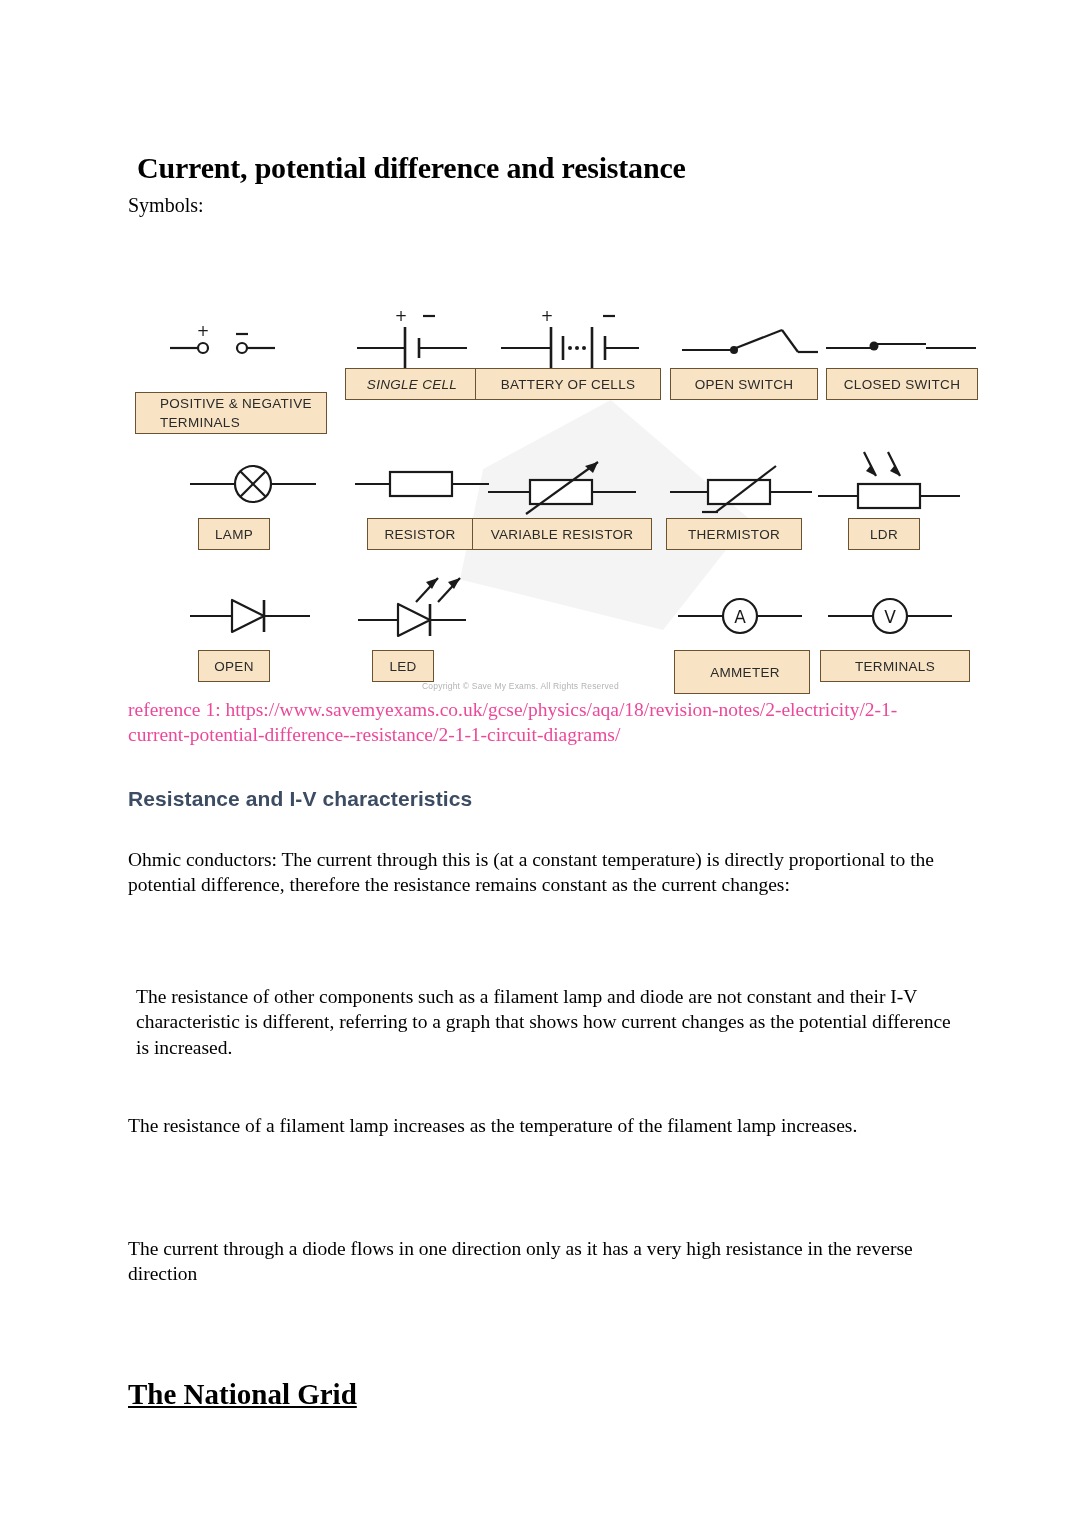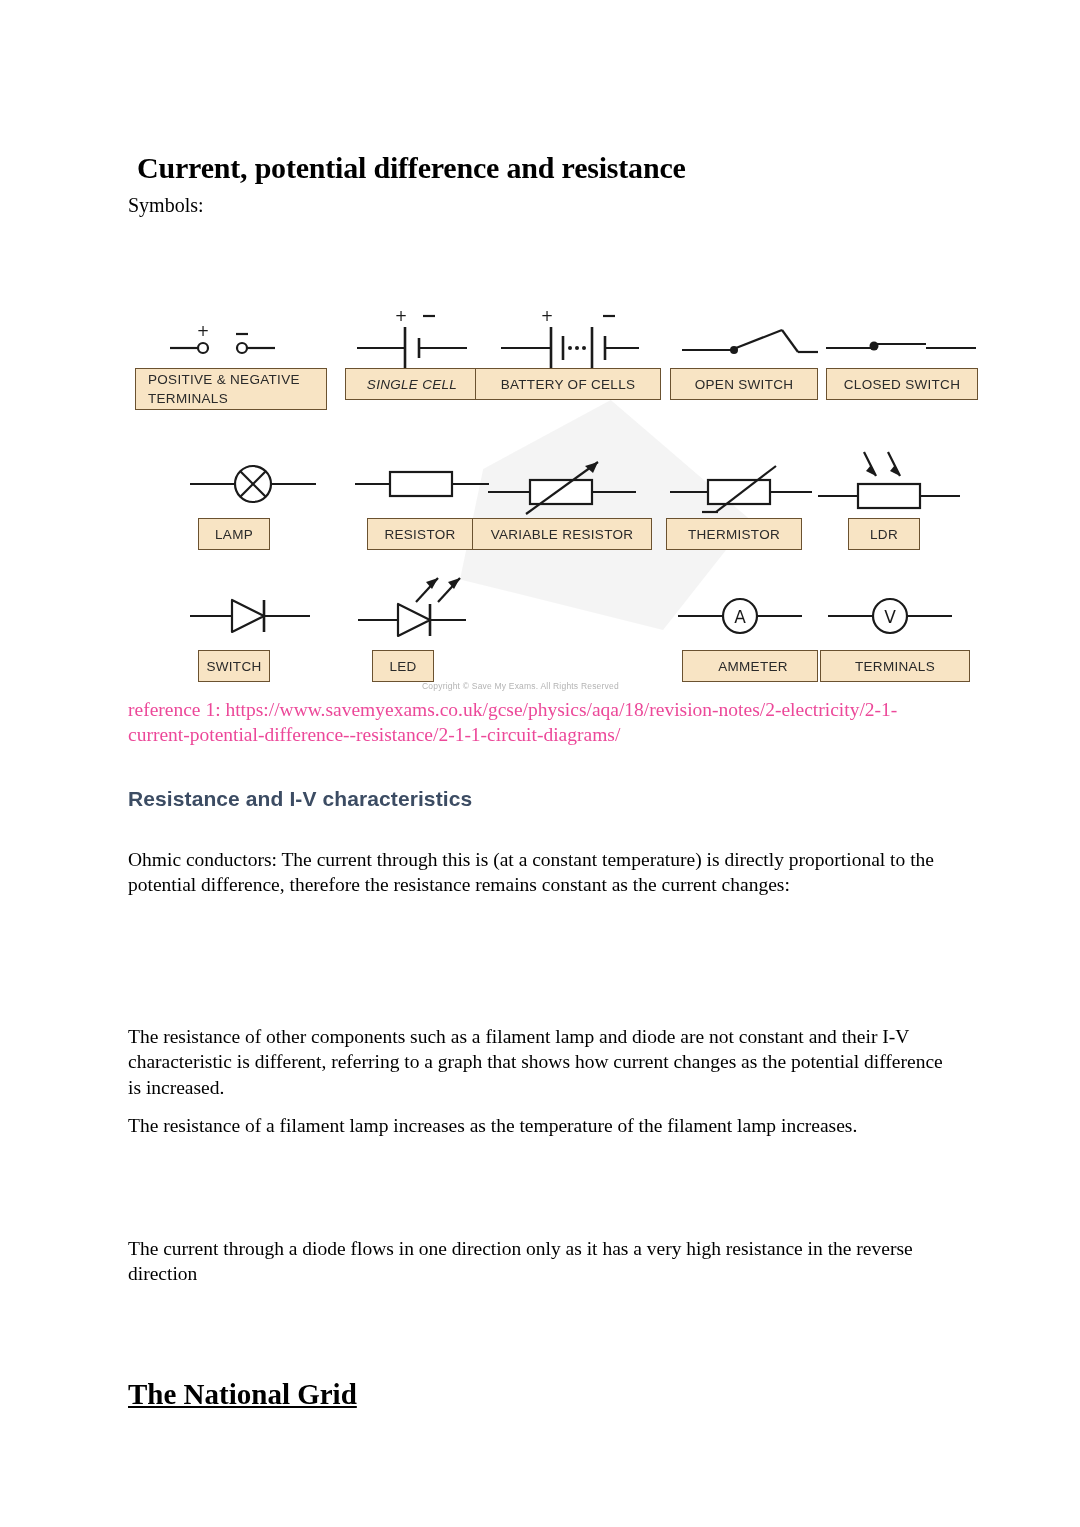--- a/index.html
+++ b/index.html
@@ -61,21 +61,21 @@
   }
   .para {
     position: absolute;
     left: 128px;
     width: 822px;
     font-size: 19.5px;
     line-height: 25.8px;
     color: #000;
   }
   .p-ohmic { top: 827px; }
-  .p-other { top: 1004px; }
+  .p-other { top: 964px; margin-left: 8px; }
   .p-filament { top: 1093px; }
   .p-diode { top: 1216px; }
   .title-grid {
     position: absolute;
     left: 128px;
     top: 1359px;
     font-size: 29px;
     font-weight: bold;
     color: #000;
     white-space: nowrap;
@@ -121,21 +121,22 @@
     align-items: center;
     justify-content: center;
     text-align: center;
     line-height: 19px;
     padding: 2px 6px;
     white-space: pre-line;
   }
   .sym-box.left-align {
     justify-content: flex-start;
     text-align: left;
-    padding-left: 12px;
+    padding-left: 24px;
+    margin-top: 24px;
   }
   .copyright {
     position: absolute;
     left: 292px;
     top: 381px;
     font-family: "Liberation Sans", "DejaVu Sans", sans-serif;
     font-size: 8.5px;
     color: #b4b4b4;
     letter-spacing: 0.2px;
     white-space: nowrap;
@@ -273,21 +274,21 @@
       <div class="sym-box" style="left:30px; top:68px; width:72px; height:32px;">LDR</div>
     </div>
 
     <div class="sym-cell" style="left:60px; top:282px; width:130px; height:100px;">
       <svg class="sym-art" width="130" height="62" viewBox="0 0 130 62">
         <line x1="0" y1="34" x2="42" y2="34" stroke="#1a1a1a" stroke-width="2.2"></line>
         <path d="M42 18 L42 50 L74 34 Z" fill="none" stroke="#1a1a1a" stroke-width="2.2" stroke-linejoin="round"></path>
         <line x1="74" y1="18" x2="74" y2="50" stroke="#1a1a1a" stroke-width="2.6"></line>
         <line x1="74" y1="34" x2="120" y2="34" stroke="#1a1a1a" stroke-width="2.2"></line>
       </svg>
-      <div class="sym-box" style="left:8px; top:68px; width:72px; height:32px;">SWITCH</div>
+      <div class="sym-box" style="left:8px; top:68px; width:72px; height:32px;">OPEN</div>
     </div>
 
     <div class="sym-cell" style="left:228px; top:272px; width:150px; height:110px;">
       <svg class="sym-art" width="150" height="78" viewBox="0 0 150 78">
         <line x1="0" y1="48" x2="40" y2="48" stroke="#1a1a1a" stroke-width="2.2"></line>
         <path d="M40 32 L40 64 L72 48 Z" fill="none" stroke="#1a1a1a" stroke-width="2.2" stroke-linejoin="round"></path>
         <line x1="72" y1="32" x2="72" y2="64" stroke="#1a1a1a" stroke-width="2.6"></line>
         <line x1="72" y1="48" x2="108" y2="48" stroke="#1a1a1a" stroke-width="2.2"></line>
         <line x1="58" y1="30" x2="80" y2="6" stroke="#1a1a1a" stroke-width="2.2"></line>
         <path d="M80 6 L68 10 L74 17 Z" fill="#1a1a1a"></path>
@@ -298,21 +299,21 @@
     </div>
 
 
     <div class="sym-cell" style="left:540px; top:282px; width:160px; height:100px;">
       <svg class="sym-art" width="160" height="62" viewBox="0 0 160 62">
         <line x1="8" y1="34" x2="52" y2="34" stroke="#1a1a1a" stroke-width="2.2"></line>
         <circle cx="70" cy="34" r="17" fill="#fff" stroke="#1a1a1a" stroke-width="2.2"></circle>
         <text x="70" y="41" font-family="DejaVu Sans, sans-serif" font-size="17" text-anchor="middle" fill="#1a1a1a">A</text>
         <line x1="88" y1="34" x2="132" y2="34" stroke="#1a1a1a" stroke-width="2.2"></line>
       </svg>
-      <div class="sym-box" style="left:12px; top:68px; width:136px; height:32px;padding-left:12px;">AMMETER</div>
+      <div class="sym-box" style="left:4px; top:68px; width:136px; height:44px;padding-left:12px;">AMMETER</div>
     </div>
 
     <div class="sym-cell" style="left:690px; top:282px; width:170px; height:100px;">
       <svg class="sym-art" width="170" height="62" viewBox="0 0 170 62">
         <line x1="8" y1="34" x2="52" y2="34" stroke="#1a1a1a" stroke-width="2.2"></line>
         <circle cx="70" cy="34" r="17" fill="#fff" stroke="#1a1a1a" stroke-width="2.2"></circle>
         <text x="70" y="41" font-family="DejaVu Sans, sans-serif" font-size="17" text-anchor="middle" fill="#1a1a1a">V</text>
         <line x1="88" y1="34" x2="132" y2="34" stroke="#1a1a1a" stroke-width="2.2"></line>
       </svg>
       <div class="sym-box" style="left:0px; top:68px; width:150px; height:32px;">TERMINALS</div>

